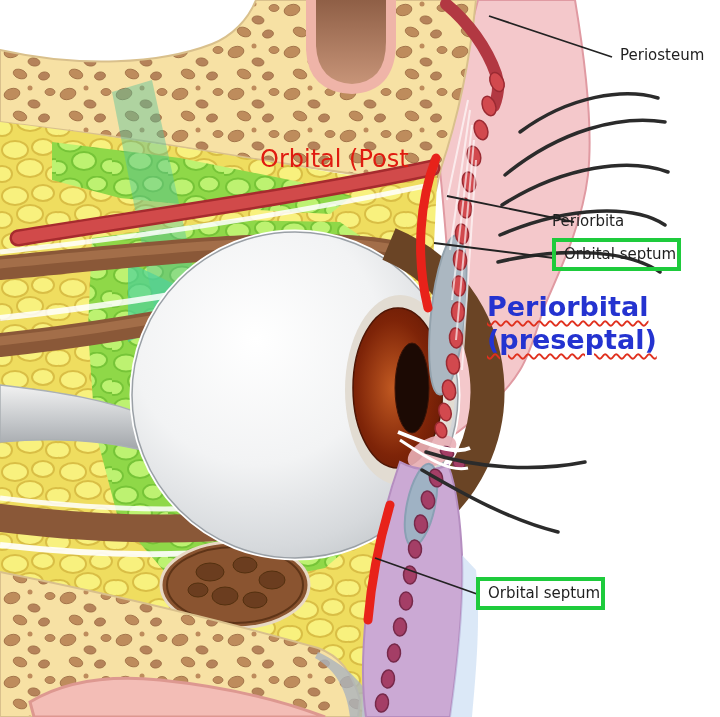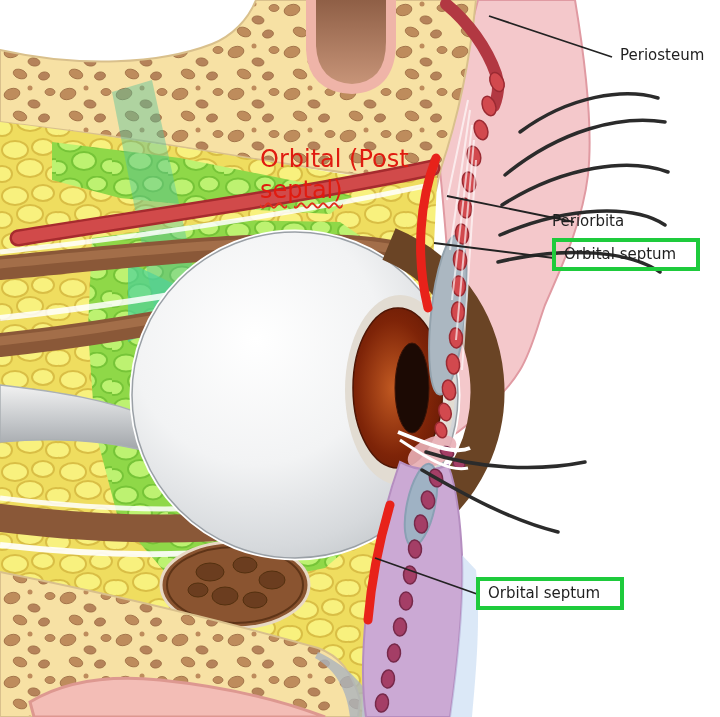--- a/index.html
+++ b/index.html
@@ -1,20 +1,20 @@
 <!DOCTYPE html>
 <html><head>
 <meta charset="utf-8">
 <style>
   html,body{margin:0;padding:0;background:#ffffff;}
   .stage{position:relative;width:720px;height:717px;overflow:hidden;background:#bef264;
          font-family:"DejaVu Sans","Liberation Sans",sans-serif;}
   .stage svg{position:absolute;left:0;top:0;}
   .lbl{position:absolute;font-size:15px;color:#1f1f1f;white-space:nowrap;}
-  .gbox{position:absolute;border:4px solid #1ecb3c;padding:3px 20px 4px 8px;
+  .gbox{position:absolute;border:4px solid #1ecb3c;padding:3px 1px 4px 8px;
         font-size:15px;color:#1f1f1f;white-space:nowrap;background:transparent;}
   .red-label{position:absolute;left:260px;top:144px;font-size:24px;font-weight:normal;
              color:#e01b10;line-height:31px;}
   .blue-label{position:absolute;left:487px;top:290px;font-size:27px;font-weight:bold;
               color:#2433d0;line-height:33px;}
   .line{display:block;}
   .squiggle{text-decoration-line:underline;text-decoration-style:wavy;
             text-decoration-color:#e0301e;text-decoration-thickness:2px;text-underline-offset:4px;}
 </style>
 </head>
@@ -236,17 +236,20 @@
 <div class="lbl" style="left:620px;top:46px;">Periosteum</div>
 
 <div class="lbl" style="left:552px;top:212px;">Periorbita</div>
 
 <div class="gbox" style="left:552px;top:238px;">Orbital septum</div>
 
 <div class="gbox" style="left:476px;top:577px;">Orbital septum</div>
 
 <div class="red-label">
   <span class="line">Orbital (Post</span>
-  <span class="line squiggle">septal)</span>
 </div>
 
-
+<div class="blue-label">
+  <span class="line squiggle">Periorbital</span>
+  <span class="line squiggle">(preseptal)</span>
 </div>
 
+</div>
+
 </body></html>

